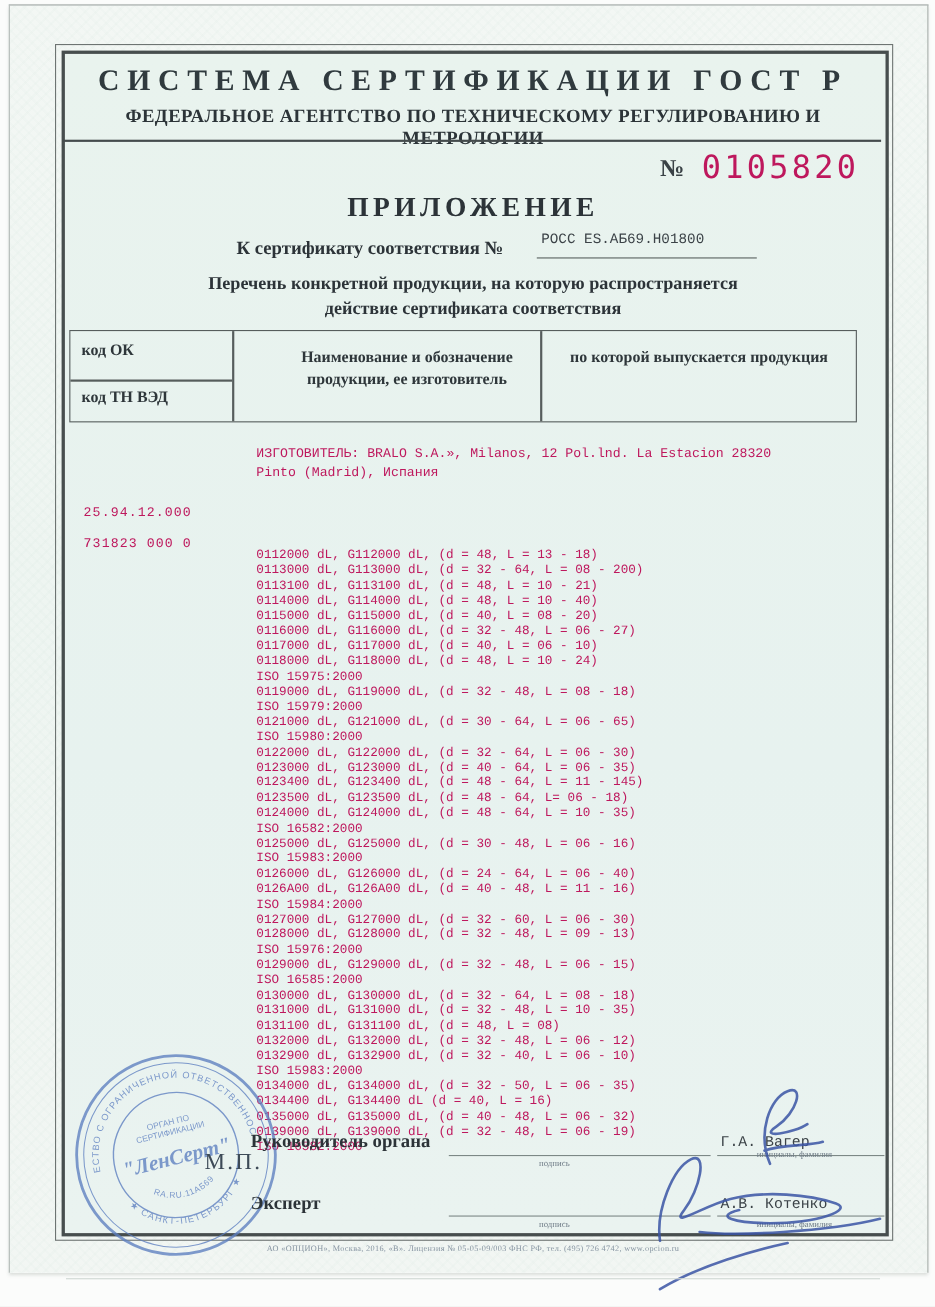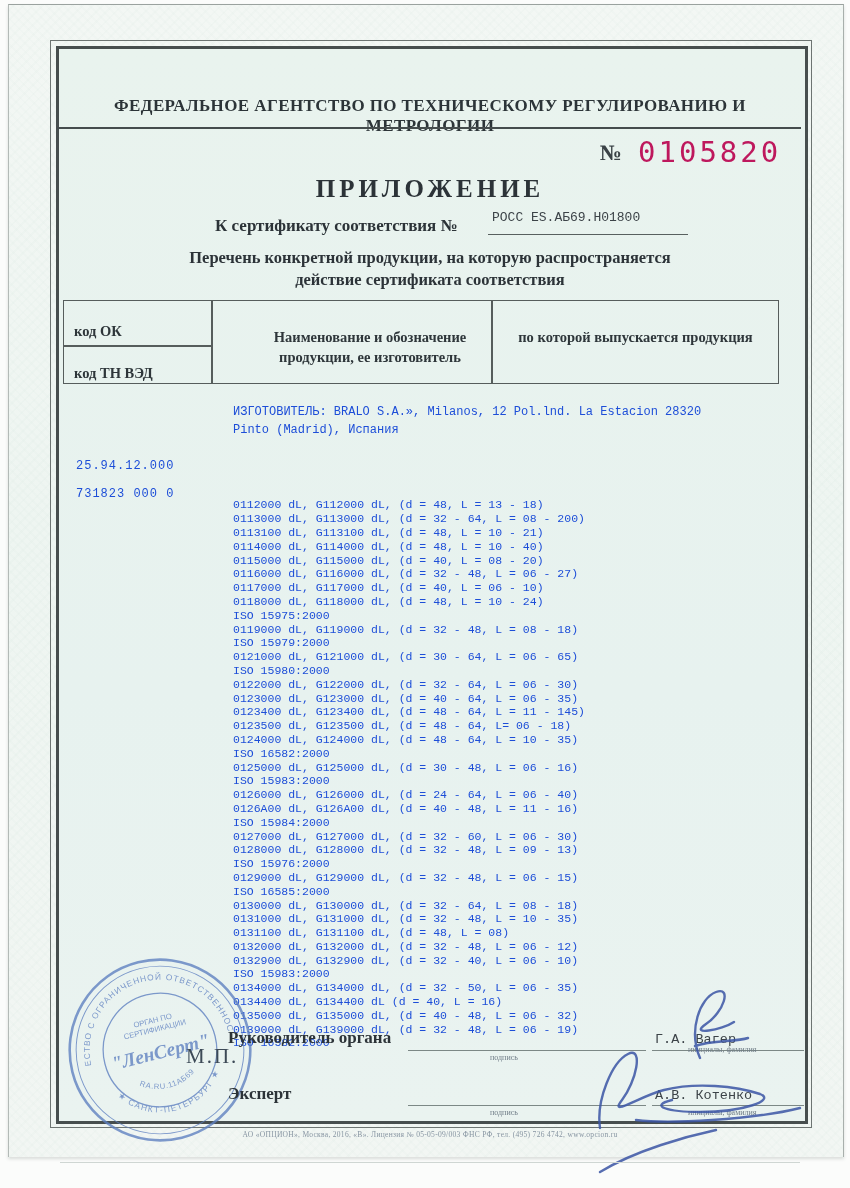--- a/index.html
+++ b/index.html
@@ -33,27 +33,27 @@
   .cert-label{left:215px;top:216px;font-size:17px;font-weight:bold;color:#2c3338;}
   .cert-value{left:492px;top:210px;font-family:"Liberation Mono", monospace;font-size:13px;color:#3c4348;}
   .cert-underline{left:488px;top:234px;width:200px;height:1px;background:#58605f;}
   .sub1{left:60px;top:248px;width:740px;font-size:16.5px;font-weight:bold;color:#2c3338;}
   .sub2{left:60px;top:270px;width:740px;font-size:16.5px;font-weight:bold;color:#2c3338;}
   
   .tbl{left:63px;top:300px;width:714px;height:82px;border:1.5px solid #565d5c;}
   .tbl .v1{position:absolute;left:147px;top:0;width:1.5px;height:100%;background:#565d5c;}
   .tbl .v2{position:absolute;left:427px;top:0;width:1.5px;height:100%;background:#565d5c;}
   .tbl .h1{position:absolute;left:0;top:44px;width:147px;height:1.5px;background:#565d5c;}
-  .tbl-cell{position:absolute;font-size:14.5px;font-weight:bold;color:#2e363a;margin-top:12px;}
+  .tbl-cell{position:absolute;font-size:14.5px;font-weight:bold;color:#2e363a;}
   .c1a{left:10px;top:10px;}
   .c1b{left:10px;top:52px;}
   .c2{left:149px;top:14px;width:314px;text-align:center;line-height:20px;}
   .c3{left:429px;top:14px;width:285px;text-align:center;line-height:20px;}
   
-  .mono{font-family:"Liberation Mono", monospace;color:#1d4ed8;white-space:pre;}
+  .mono{font-family:"Liberation Mono", monospace;color:#be185d;white-space:pre;}
   .mfr1{left:233px;top:405px;font-size:12px;}
   .mfr2{left:233px;top:423px;font-size:12px;}
   .code-ok{left:76px;top:459px;font-size:12px;letter-spacing:1px;}
   .code-tnved{left:76px;top:487px;font-size:12px;letter-spacing:1px;}
   .prod-list{left:233px;top:457px;width:540px;font-size:11.5px;line-height:13.8px;}
   .prod-list div{height:13.8px;}
   
   .role1{left:228px;top:1028px;font-size:17px;font-weight:bold;color:#2c3338;}
   .role2{left:228px;top:1084px;font-size:17px;font-weight:bold;color:#2c3338;}
   .sigline{height:1px;background:#7c8886;}
@@ -81,20 +81,21 @@
 <body>
 
 <div id="page">
   <div class="sheet">
     <div class="sheet-texture"></div>
   </div>
 
   <div class="frame-outer abs"></div>
   <div class="frame-inner abs"></div>
 
+  <div class="abs hdr-line1 center">СИСТЕМА СЕРТИФИКАЦИИ ГОСТ Р</div>
   <div class="abs hdr-line2 center">ФЕДЕРАЛЬНОЕ АГЕНТСТВО ПО ТЕХНИЧЕСКОМУ РЕГУЛИРОВАНИЮ И МЕТРОЛОГИИ</div>
   <div class="abs hdr-rule"></div>
 
   <div class="abs num-label">№</div>
   <div class="abs num-value">0105820</div>
 
   <div class="abs apx-title center">ПРИЛОЖЕНИЕ</div>
   <div class="abs cert-label">К сертификату соответствия №</div>
   <div class="abs cert-value">РОСС ES.АБ69.Н01800</div>
   <div class="abs cert-underline"></div>

